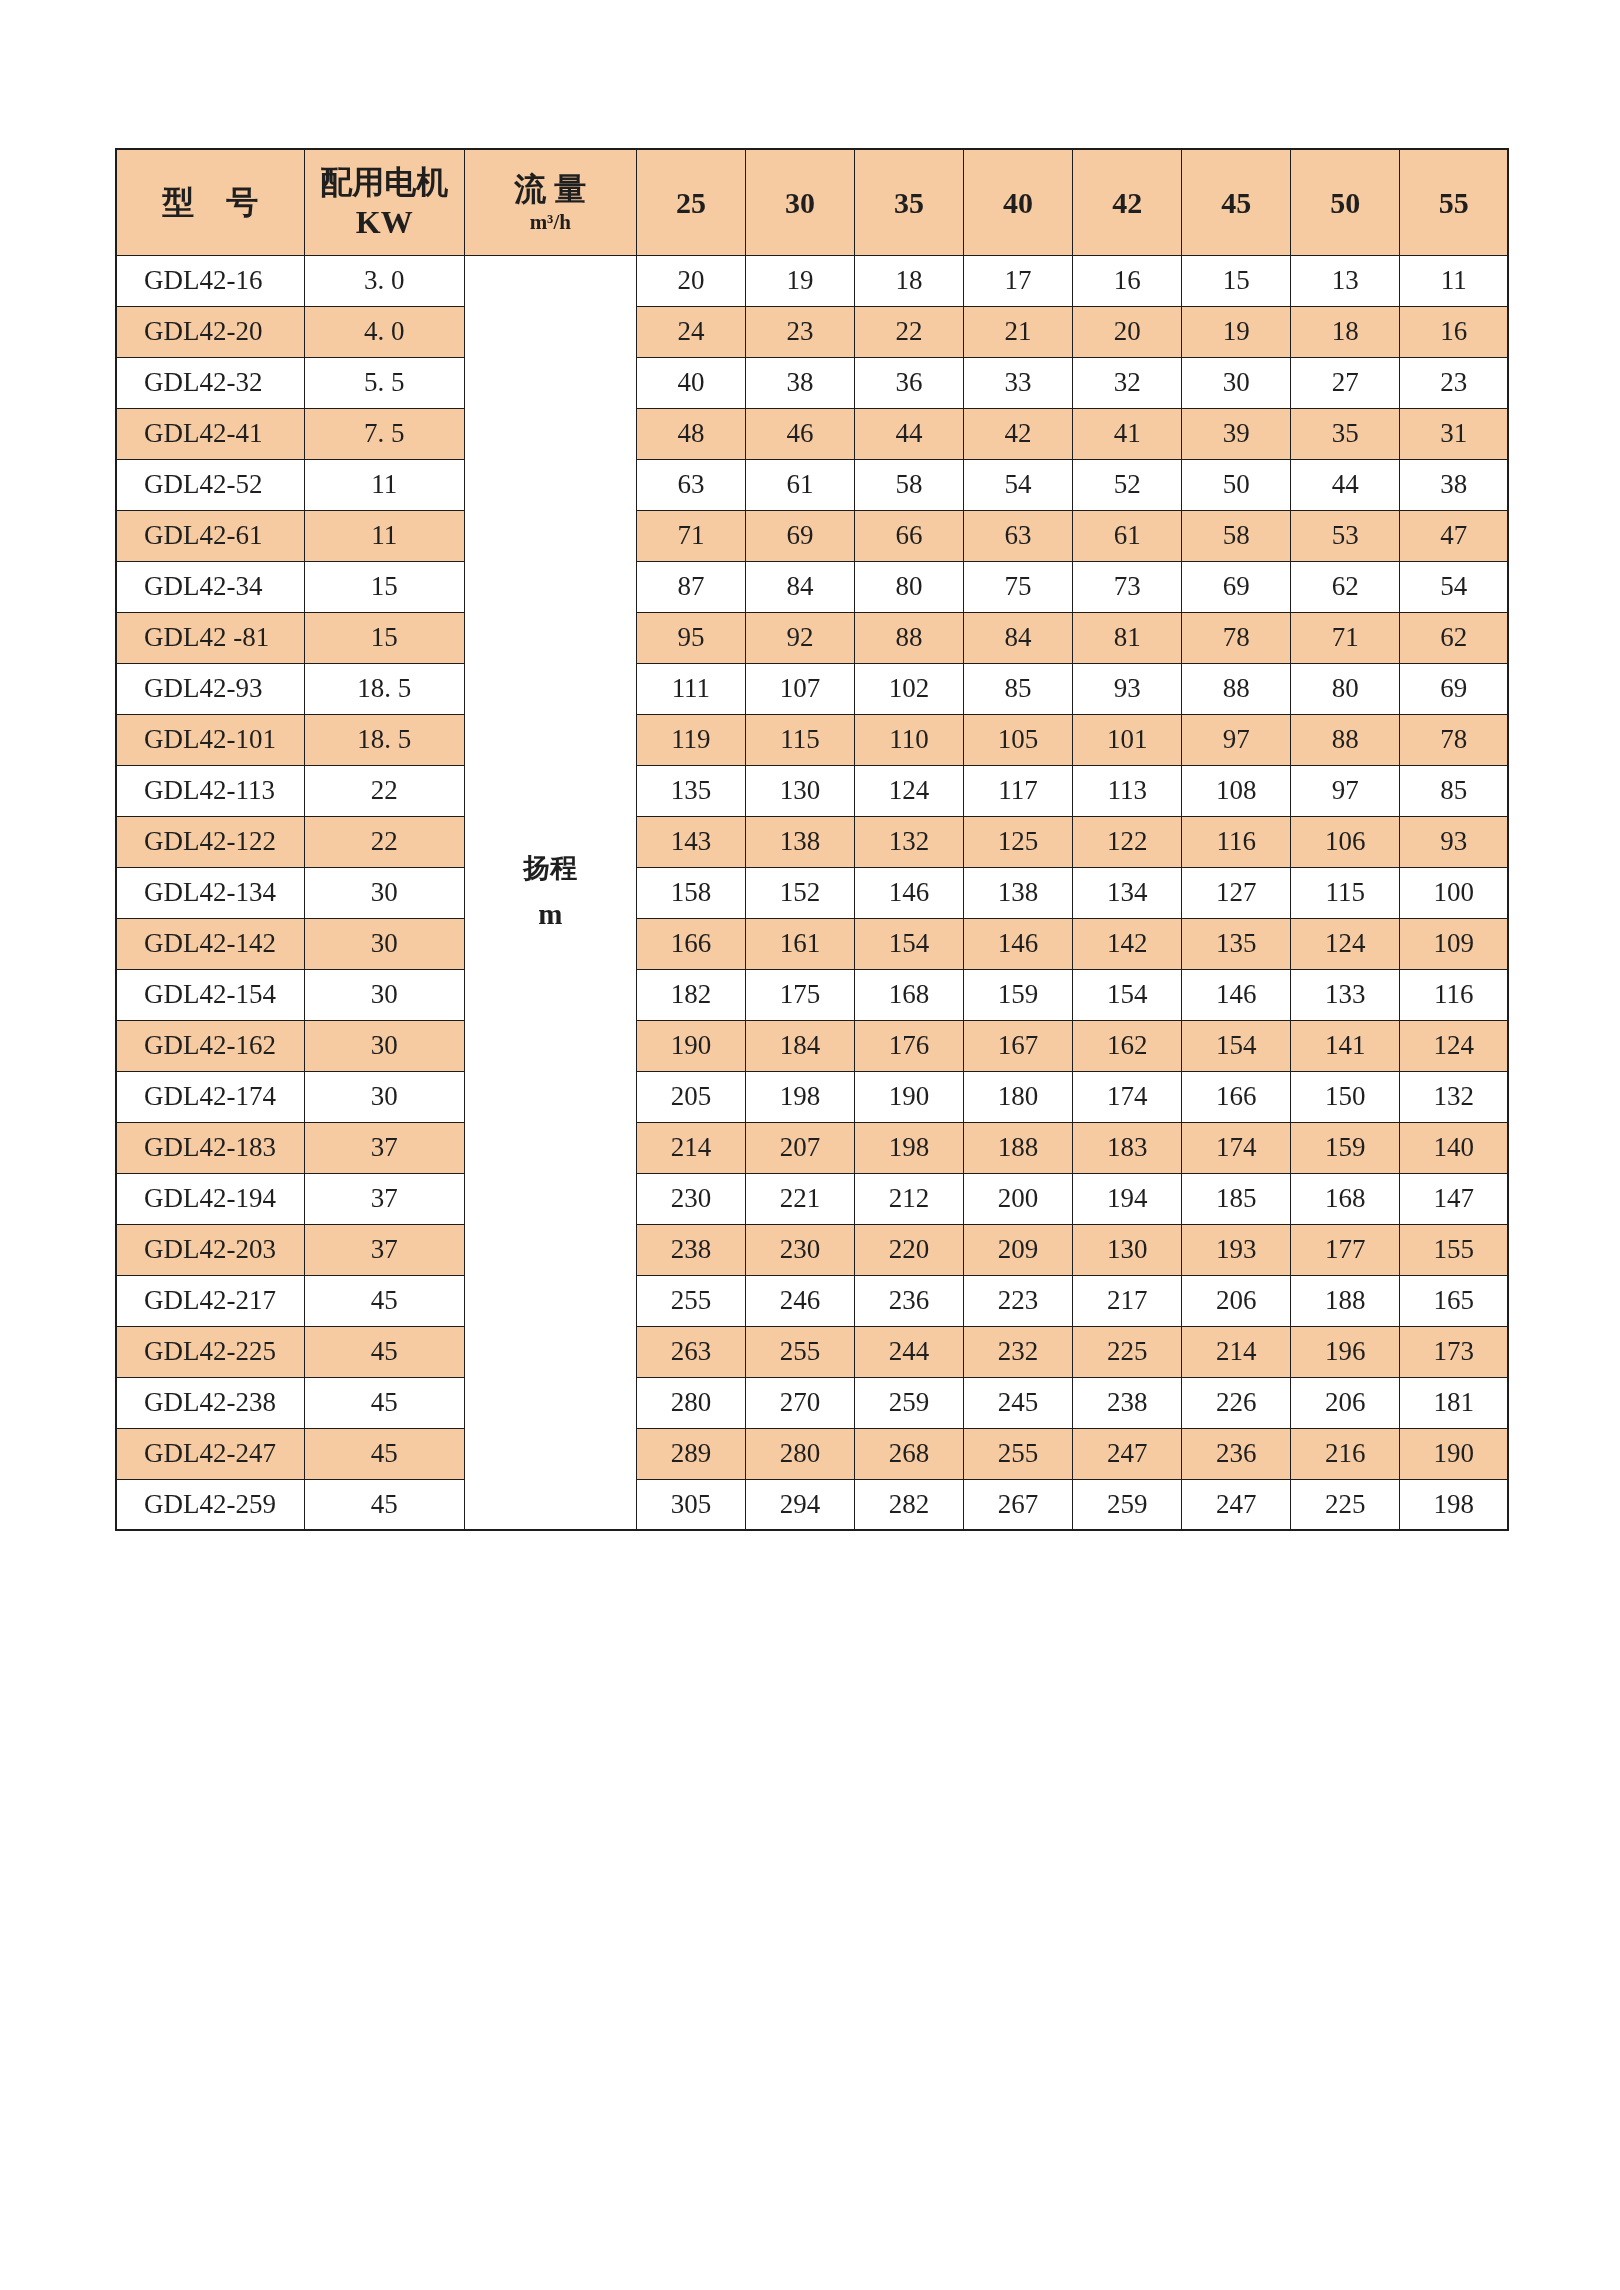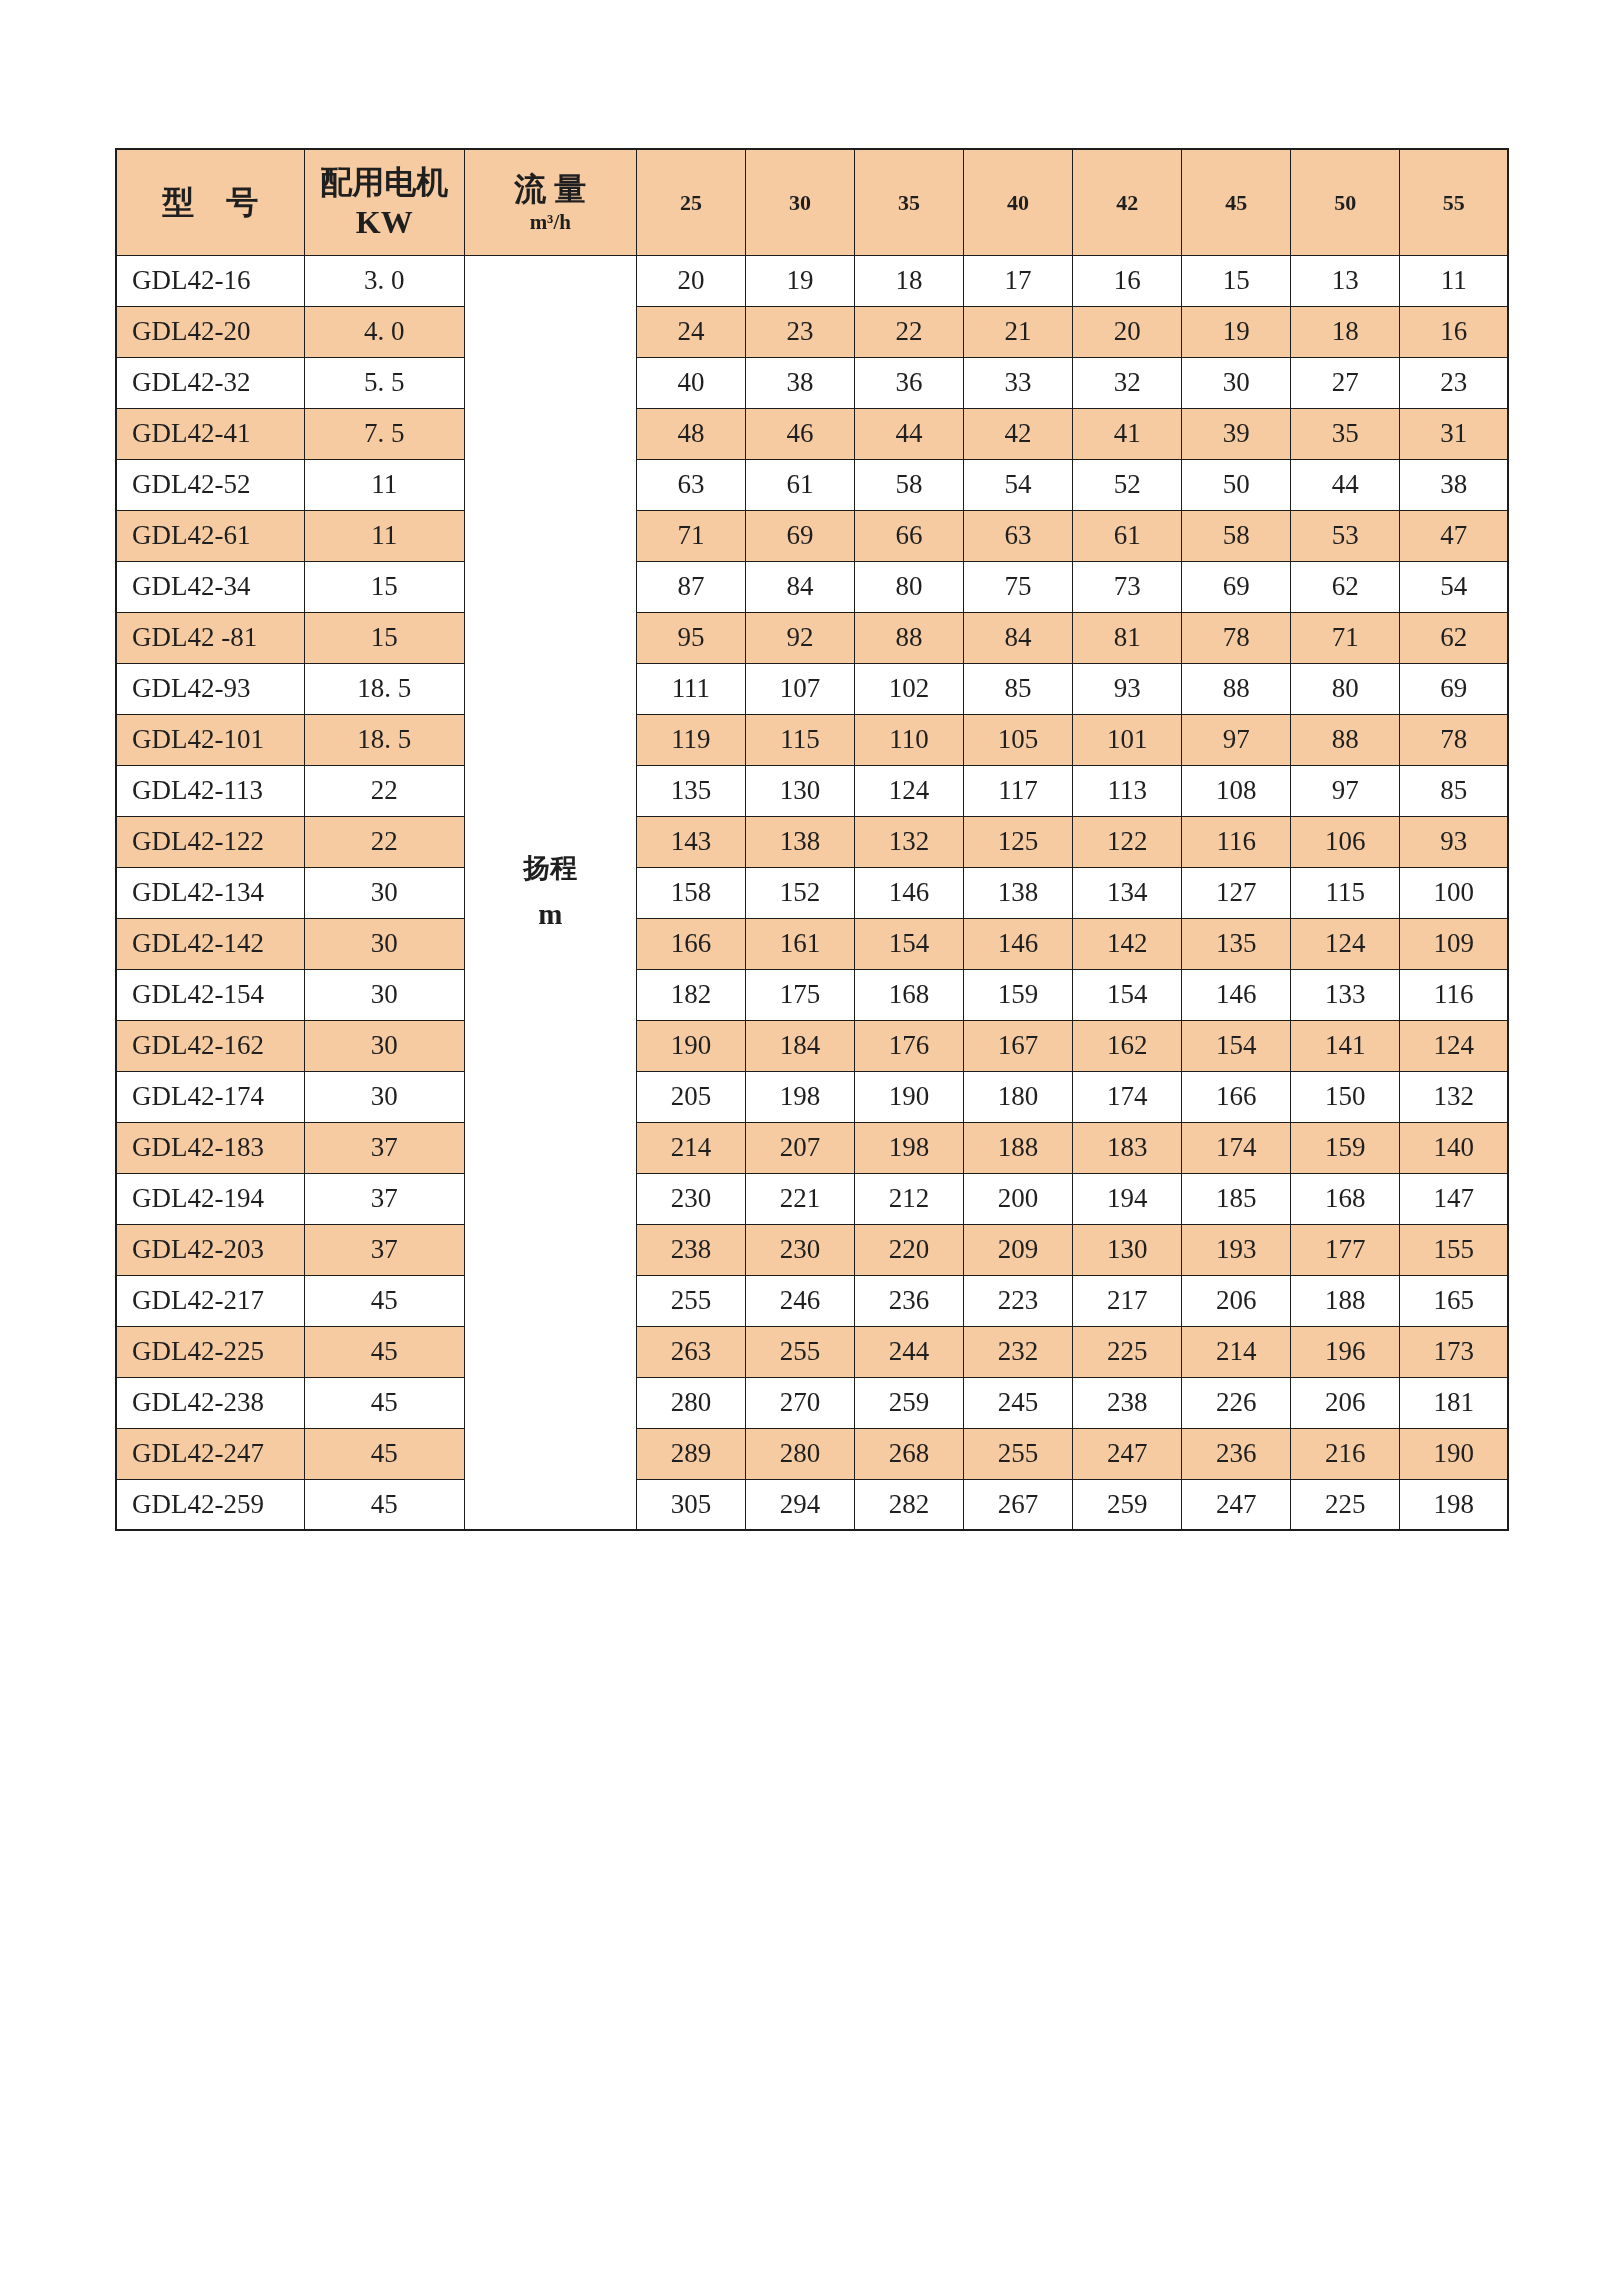--- a/index.html
+++ b/index.html
@@ -34,30 +34,30 @@
     white-space:nowrap;
   }
   .spec thead tr{height:106px;border-radius:6px;}
   .spec thead th{
     background:var(--header-bg);
     font-weight:bold;
     font-size:32px;
     line-height:1.25;
   }
   .spec thead th .unit-line{font-size:21px;}
-  .spec thead th.flow-col{font-size:22px;}
+  .spec thead th.flow-col{font-size:30px;}
   .spec tbody tr{height:51px;}
   .spec tbody td{
     font-size:27px;
     background:#ffffff;
   }
   .spec tbody tr.stripe td{background:var(--stripe);}
   td.model-cell{
     text-align:left;
-    padding-left:15px;
+    padding-left:27px;
   }
   td.head-unit-cell{
     background:#ffffff !important;
     font-weight:bold;
     font-size:32px;
     line-height:1.6;
   }
   td.head-unit-cell .unit-line{font-size:29px;font-weight:bold;}
 </style>
 </head>

